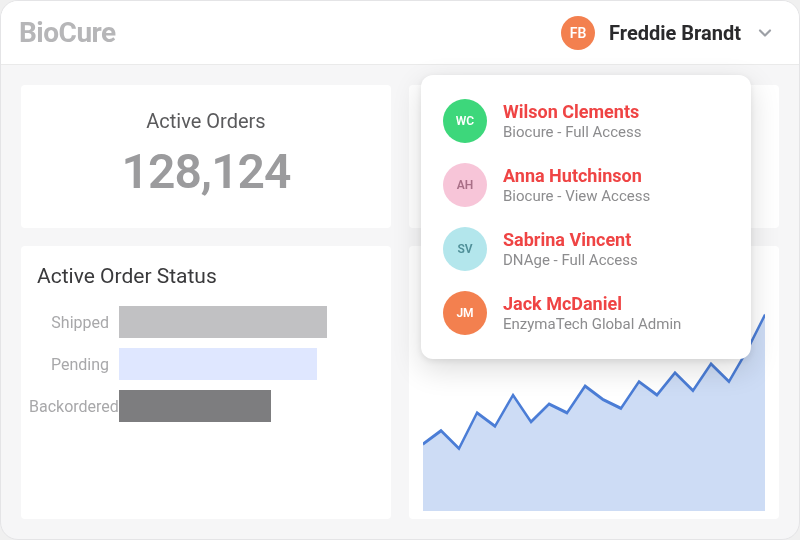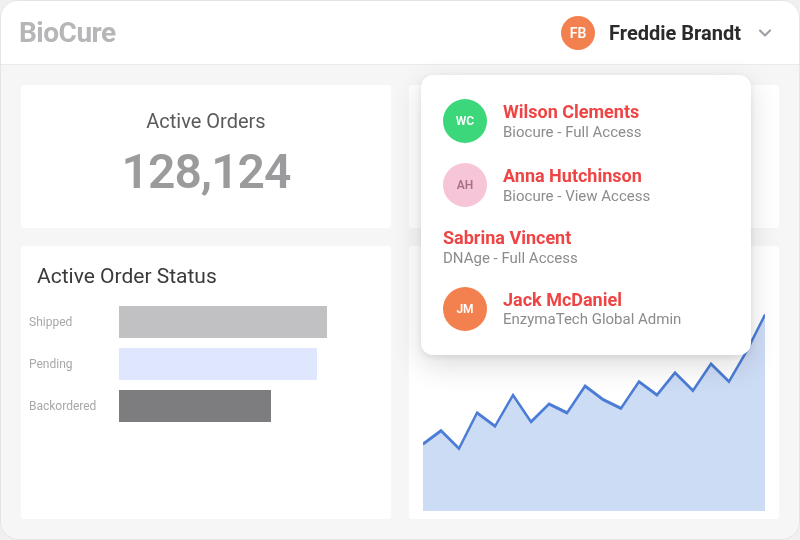--- a/index.html
+++ b/index.html
@@ -107,23 +107,24 @@
     margin: 0 0 18px 8px;
     font-weight: 400;
   }
   .bar-row {
     display: flex;
     align-items: center;
     margin-bottom: 10px;
   }
   .bar-label {
     width: 90px;
-    font-size: 12px;
+    text-align: right;
+    font-size: 16px;
     color: #a8a8aa;
-    padding-right: 16px;
+    padding-right: 10px;
   }
   .bar-track { flex: 1; height: 32px; position: relative; }
   .bar-fill { position: absolute; left: 0; top: 0; bottom: 0; }
   .card.trend {
     grid-column: 2; grid-row: 2;
     padding: 14px 14px 8px 14px;
     display: flex;
     flex-direction: column;
   }
   .trend-indicator {
@@ -241,20 +242,21 @@
       </div>
     </div>
     <div class="dd-item">
       <div class="avatar big pink">AH</div>
       <div class="dd-texts">
         <span class="dd-name">Anna Hutchinson</span>
         <span class="dd-role">Biocure - View Access</span>
       </div>
     </div>
     <div class="dd-item">
+      <div class="avatar big cyan">SV</div>
       <div class="dd-texts">
         <span class="dd-name">Sabrina Vincent</span>
         <span class="dd-role">DNAge - Full Access</span>
       </div>
     </div>
     <div class="dd-item">
       <div class="avatar big orange">JM</div>
       <div class="dd-texts">
         <span class="dd-name">Jack McDaniel</span>
         <span class="dd-role">EnzymaTech Global Admin</span>

